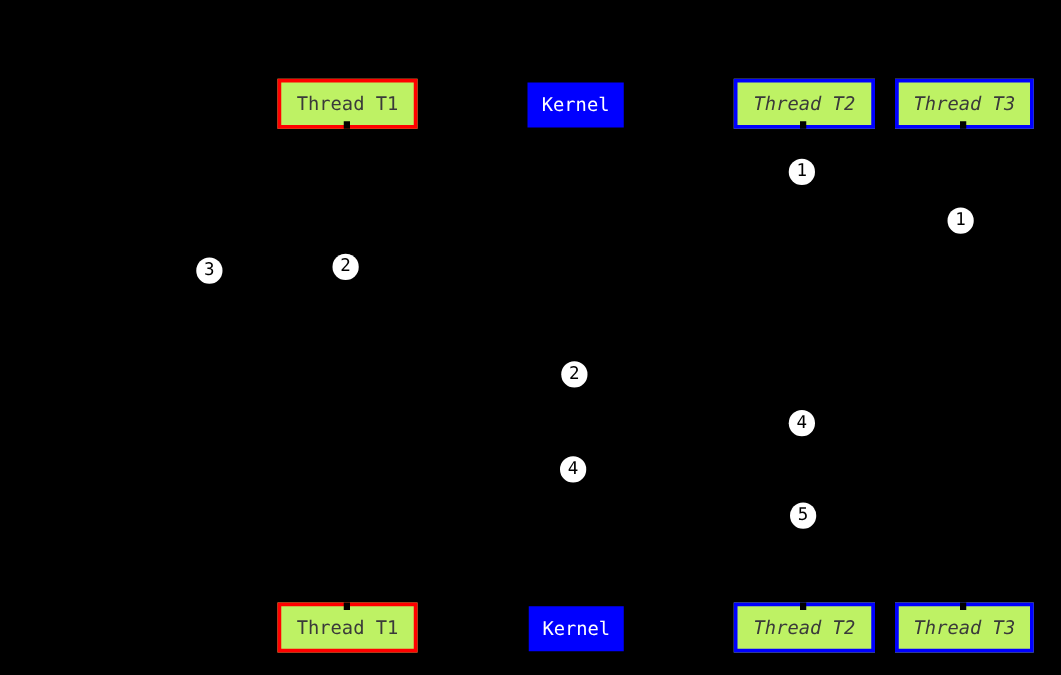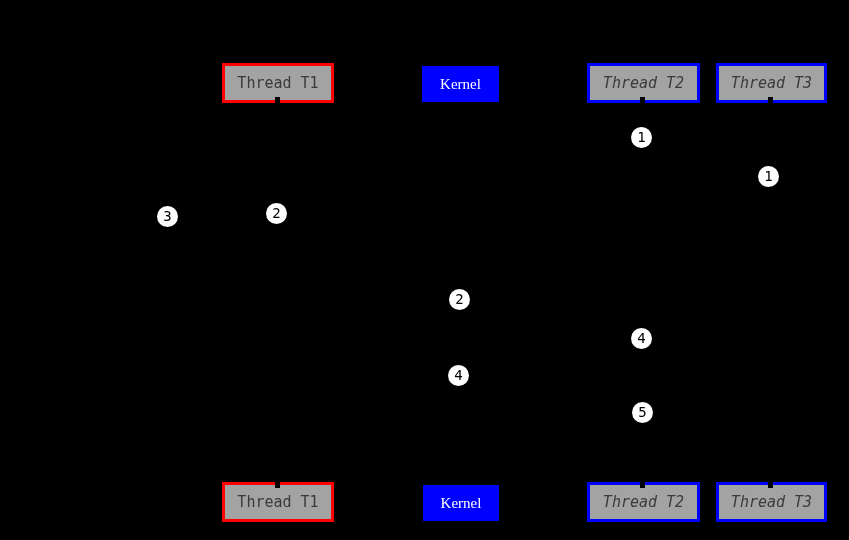--- a/index.html
+++ b/index.html
@@ -11,31 +11,31 @@
     position: relative;
     width: 849px;
     height: 540px;
     background: #000000;
     overflow: hidden;
     font-family: "DejaVu Sans Mono", monospace;
   }
   .node {
     position: absolute;
     box-sizing: border-box;
-    background: #a3a3a3;
+    background: #bef264;
     display: flex;
     align-items: center;
     justify-content: center;
     font-size: 15px;
     color: #3a3a3a;
     white-space: nowrap;
   }
   .red-outline  { border: 3px solid #ff0000; }
   .blue-outline { border: 3px solid #0000ff; font-style: italic; }
-  .blue-solid   { background: #0000ff; color: #ffffff; border: none; font-family: Liberation Serif, serif; }
+  .blue-solid   { background: #0000ff; color: #ffffff; border: none; }
 
   
   .t1-top     { left: 222px; top: 63px; width: 112px; height: 40px; }
   .kernel-top { left: 422px; top: 66px; width: 77px;  height: 36px; }
   .t2-top     { left: 587px; top: 63px; width: 113px; height: 40px; }
   .t3-top     { left: 716px; top: 63px; width: 111px; height: 40px; }
   
   .t1-bot     { left: 222px; top: 482px; width: 112px; height: 40px; }
   .kernel-bot { left: 423px; top: 485px; width: 76px;  height: 36px; }
   .t2-bot     { left: 587px; top: 482px; width: 113px; height: 40px; }

